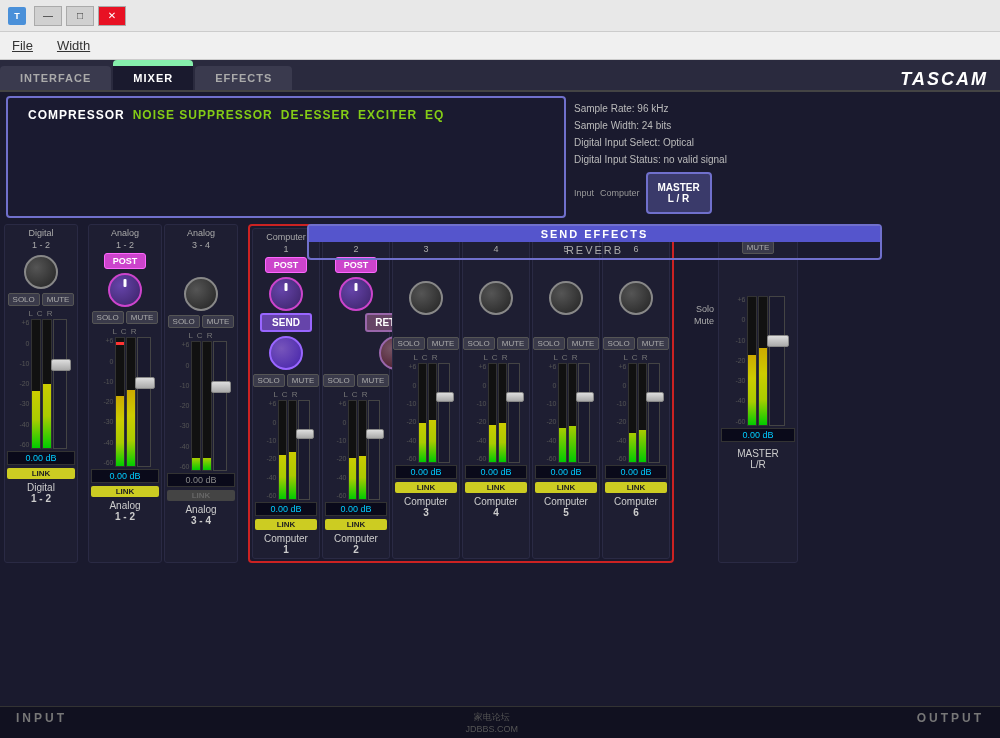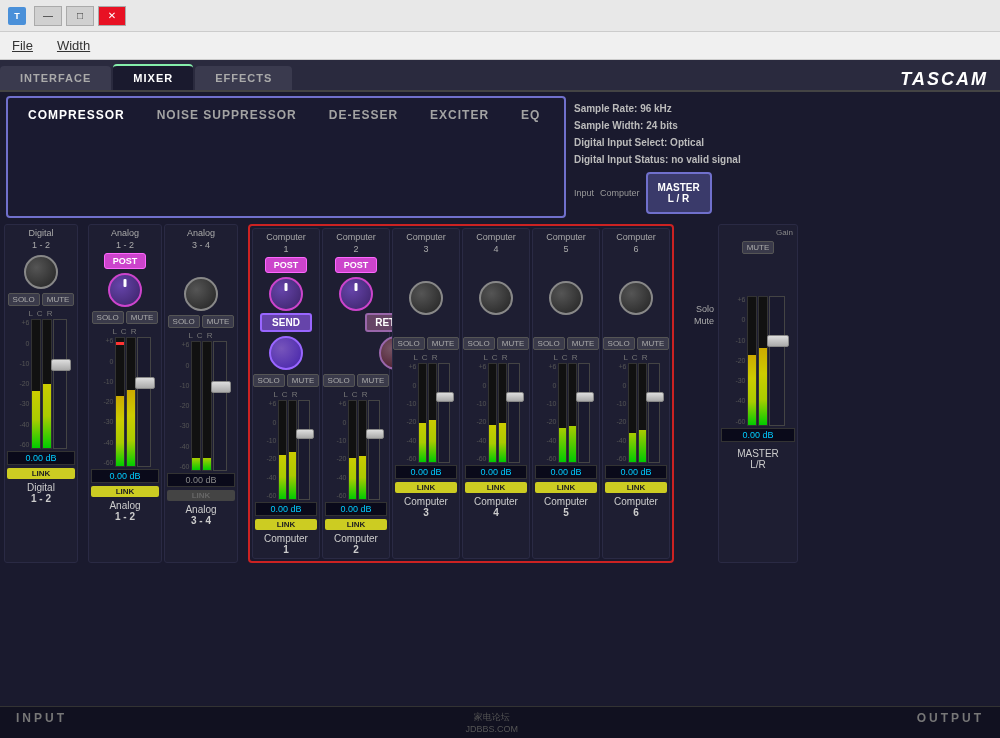--- a/index.html
+++ b/index.html
@@ -91,21 +91,21 @@
       cursor: pointer;
       background: #3a3a4e;
       border-top-left-radius: 4px;
       border-top-right-radius: 4px;
       margin-right: 2px;
       letter-spacing: 1px;
     }
     .tab.active {
       background: #1a1a2e;
       color: white;
-      border-top: 2px solid #86efac;
+      border-top: 6px solid #86efac;
     }
     .tascam-logo {
       margin-left: auto;
       padding-right: 12px;
       color: white;
       font-size: 18px;
       font-weight: bold;
       letter-spacing: 2px;
       font-style: italic;
     }
@@ -116,26 +116,25 @@
       font-size: 13px;
       font-weight: bold;
       color: white;
       letter-spacing: 2px;
       border-radius: 2px 2px 0 0;
     }
     .dynamics-tabs {
       display: flex;
       align-items: center;
       padding: 8px 16px;
-      gap: 24px;
     }
     .dynamics-tab {
       font-size: 12px;
       font-weight: bold;
-      color: #a3a3a3;
+      color: #84cc16;
       letter-spacing: 1px;
       cursor: pointer;
       padding: 2px 4px;
     }
     .dynamics-tab.active {
       color: white;
     }
 
     
     .solo-mute-row {
@@ -183,21 +182,20 @@
       background: #1a1a30;
       flex: 0 0 560px;
     }
 
     .info-panel {
       flex: 1;
       font-size: 10px;
       color: #bbb;
       line-height: 1.7;
       padding: 2px 0;
-      font-weight: bold;
     }
 
     .channel-strip {
       display: flex;
       flex-direction: column;
       align-items: center;
       background: #1e1e32;
       border: 1px solid #2a2a44;
       border-radius: 3px;
       padding: 3px 2px;
@@ -258,20 +256,24 @@
         <span style="font-size:9px;color:#999;">Computer</span>
 
         <div style="background:#3a3a6a;border:2px solid #7070cc;border-radius:4px;width:66px;height:42px;display:flex;align-items:center;justify-content:center;color:white;font-size:10px;font-weight:bold;text-align:center;cursor:pointer;white-space:pre;">MASTER
 L / R</div>
       </div>
     </div>
   </div>
 
   <div style="display:flex;padding:2px 4px;gap:2px;position:relative;">
 
+    <div style="position:absolute;top:2px;left:307px;width:575px;border:2px solid #7070cc;border-radius:4px;pointer-events:none;z-index:10;">
+      <div style="background:#5555cc;text-align:center;padding:2px;font-size:11px;font-weight:bold;color:white;letter-spacing:2px;">SEND EFFECTS</div>
+      <div style="text-align:center;font-size:11px;color:#aaa;letter-spacing:2px;padding:2px;">REVERB</div>
+    </div>
 
     <div class="channel-strip" style="width:74px;">
       <div style="font-size:9px;color:#aaa;text-align:center;margin-bottom:2px;line-height:1.3;">Digital<br>1 - 2</div>
       <div style="width:34px;height:34px;border-radius:50%;background:radial-gradient(circle at 35% 35%,#555,#222);border:2px solid #888;margin:2px auto;cursor:pointer;"></div>
       <div class="solo-mute-row">
         <div class="solo-btn">SOLO</div>
         <div class="mute-btn">MUTE</div>
       </div>
       <div style="font-size:8px;color:#777;letter-spacing:1px;margin:1px 0;">L C R</div>
 

